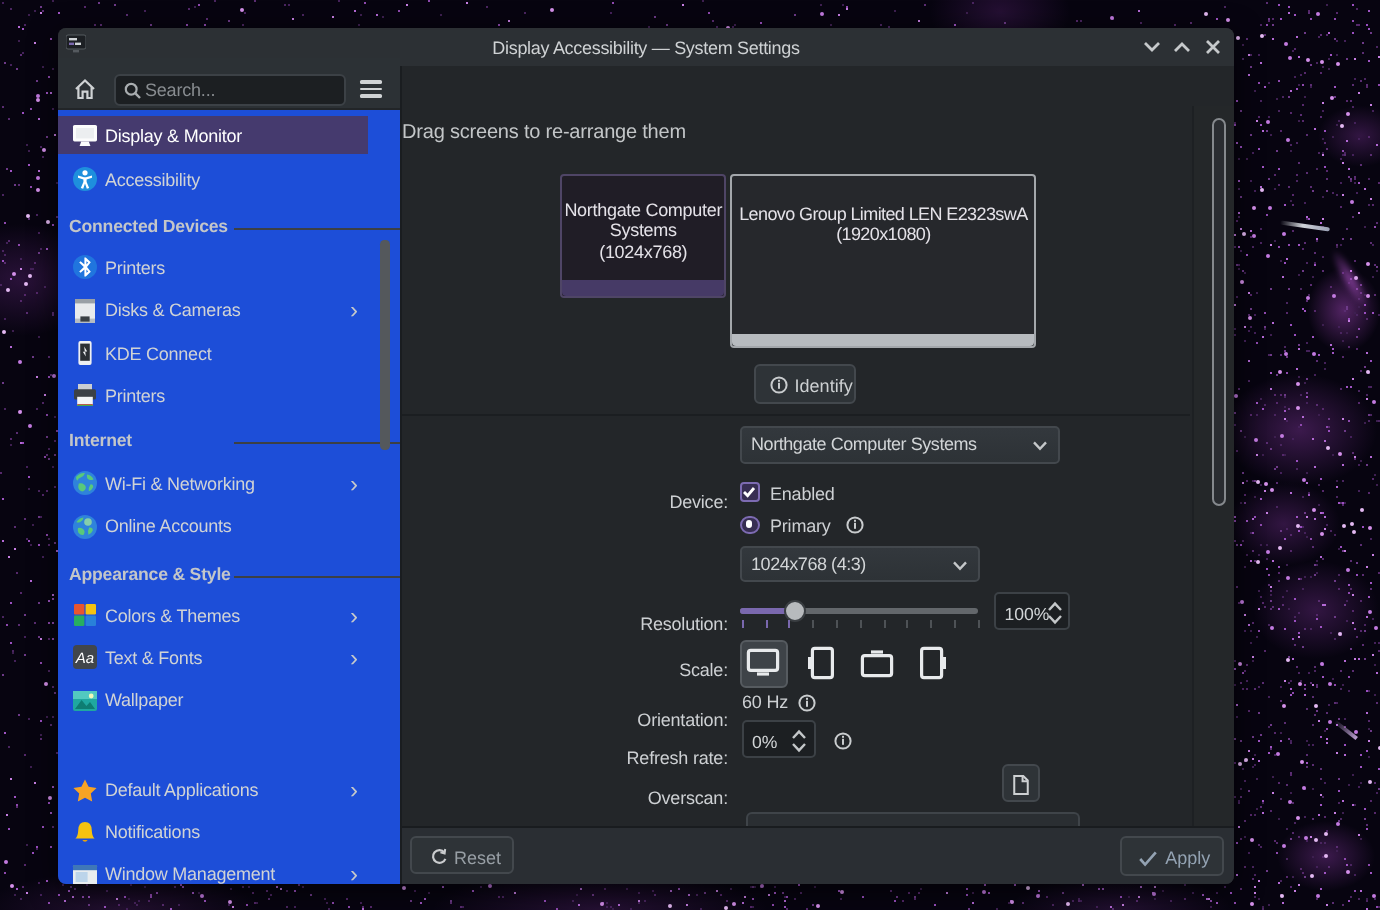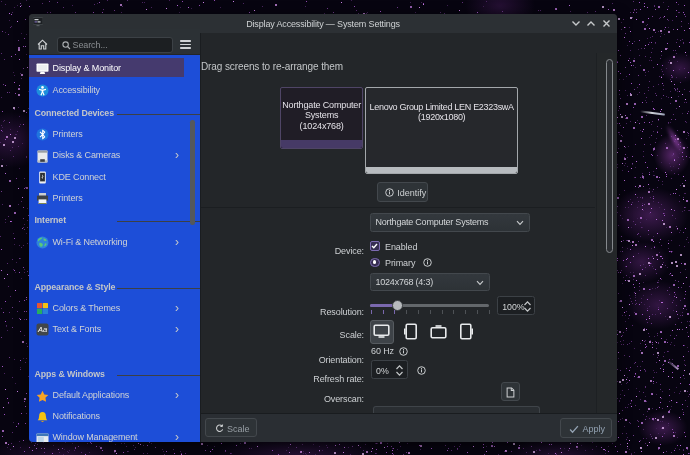--- a/index.html
+++ b/index.html
@@ -174,20 +174,28 @@
         <i></i>
       </div>
 <div class="srow" style="top:177.3px">
         <span class="sic"><svg width="13" height="13" viewBox="0 0 13 13">
             <circle cx="6.5" cy="6.5" r="6" fill="#2f83db"></circle>
             <path d="M2 3.5 Q4 1.2 6.5 1.5 Q6 3 4.6 3.6 Q3.2 4 2.6 5.4 Q2 5 2 3.5Z M7.5 2.2 Q9.8 2.6 10.8 4.6 Q9.6 5.4 8.4 4.8 Q7.2 4.2 7.5 2.2Z M3.4 6.8 Q5 6.4 6.2 7.4 Q7.4 8.4 6.6 9.8 Q5.8 11.2 4.2 10.4 Q2.6 9.4 3.4 6.8Z M9.2 7.2 Q10.6 7 10.6 8.6 Q9.8 10.2 8.4 10.6 Q8 9 9.2 7.2Z" fill="#59c97a"></path>
           </svg></span>
         <span class="slb">Wi-Fi &amp; Networking</span>
         <span class="chev">›</span>
       </div>
+<div class="srow" style="top:198.8px">
+        <span class="sic"><svg width="13" height="13" viewBox="0 0 13 13">
+            <circle cx="6.5" cy="6.5" r="6" fill="#2f83db"></circle>
+            <path d="M2.2 4 Q3.6 2 5.8 1.8 Q5.6 3.4 4.2 4 Q2.8 4.6 2.2 4Z M3 7 Q4.8 6.6 5.8 7.8 Q6.8 9 5.8 10.4 Q4.4 10.8 3.2 9.4 Q2.6 8.2 3 7Z M8.6 6.8 Q10.4 6.6 10.4 8.2 Q9.6 10 8.2 10.4 Q7.6 8.6 8.6 6.8Z" fill="#59c97a"></path>
+            <circle cx="8" cy="4" r="1.9" fill="#8fd6a5" opacity="0.9"></circle>
+          </svg></span>
+        <span class="slb">Online Accounts</span>
+      </div>
 <div class="shdr" style="top:226.5px">
         <span>Appearance &amp; Style</span>
         <i></i>
       </div>
 <div class="srow" style="top:243.3px">
         <span class="sic"><svg width="13" height="13" viewBox="0 0 13 13">
             <rect x="1" y="1" width="5.2" height="5.2" rx="0.6" fill="#e8552f"></rect>
             <rect x="6.8" y="1" width="5.2" height="5.2" rx="0.6" fill="#f5c211"></rect>
             <rect x="1" y="6.8" width="5.2" height="5.2" rx="0.6" fill="#27ae60"></rect>
             <rect x="6.8" y="6.8" width="5.2" height="5.2" rx="0.6" fill="#2980d9"></rect>
@@ -196,23 +204,28 @@
         <span class="chev">›</span>
       </div>
 <div class="srow" style="top:264.3px">
         <span class="sic"><svg width="13" height="13" viewBox="0 0 13 13">
             <rect x="0.5" y="0.5" width="12" height="12" rx="2" fill="#41464b"></rect>
             <text x="6.5" y="9.3" font-family="Liberation Sans" font-size="7.5" fill="#fff" text-anchor="middle">Aa</text>
           </svg></span>
         <span class="slb">Text &amp; Fonts</span>
         <span class="chev">›</span>
       </div>
-<div class="shdr" style="top:313.5px">
-        <span>Apps &amp; Windows</span>
-        <i></i>
+<div class="srow" style="top:285.8px">
+        <span class="sic"><svg width="13" height="13" viewBox="0 0 13 13">
+            <rect x="0.5" y="1.5" width="12" height="10" rx="1" fill="#1fa8a0"></rect>
+            <rect x="0.5" y="1.5" width="12" height="4" fill="#52c9c0"></rect>
+            <path d="M1.5 10.5 L4.8 6 L7.2 9 L9 7 L11.5 10.5 Z" fill="#0e7d72"></path>
+            <circle cx="9.6" cy="4" r="1.2" fill="#eef7b9"></circle>
+          </svg></span>
+        <span class="slb">Wallpaper</span>
       </div>
 <div class="srow" style="top:330.8px">
         <span class="sic"><svg width="13" height="13" viewBox="0 0 13 13">
             <path d="M6.5 0.8 L8.3 4.4 L12.3 5 L9.4 7.8 L10.1 11.8 L6.5 9.9 L2.9 11.8 L3.6 7.8 L0.7 5 L4.7 4.4 Z" fill="#f7a325"></path>
           </svg></span>
         <span class="slb">Default Applications</span>
         <span class="chev">›</span>
       </div>
 <div class="srow" style="top:351.8px">
         <span class="sic"><svg width="13" height="13" viewBox="0 0 13 13">
@@ -367,21 +380,21 @@
   </div>
   <div class="cscroll">
       <div class="cthumb"></div>
     </div>
   <div class="foot">
     <div class="btn" style="left:4px;top:3.5px;width:52px;height:19.5px;">
       <svg width="9" height="9" viewBox="0 0 9 9" style="position:absolute;left:8.5px;top:5.5px">
           <path d="M7.2 2.2 A3.2 3.2 0 1 0 7.7 5.4" fill="none" stroke="#caccce" stroke-width="1.1"></path>
           <path d="M7.6 0.5 L7.3 2.7 L5.2 2.2" fill="none" stroke="#caccce" stroke-width="1"></path>
         </svg>
-      <span style="position:absolute;left:21px;top:5px;color:#989fa5;">Scale</span>
+      <span style="position:absolute;left:21px;top:5px;color:#989fa5;">Reset</span>
     </div>
     <div class="btn" style="left:358.6px;top:4px;width:52px;height:19.5px;color:#93a2b2;">
       <svg width="10" height="9" viewBox="0 0 9 8" style="position:absolute;left:8px;top:5.5px">
           <path d="M1 4 L3.2 6.5 L8 1" fill="none" stroke="#93a2b2" stroke-width="1.2"></path>
         </svg>
       <span style="position:absolute;left:22px;top:5px;">Apply</span>
     </div>
   </div>
 </div>
 </body></html>

